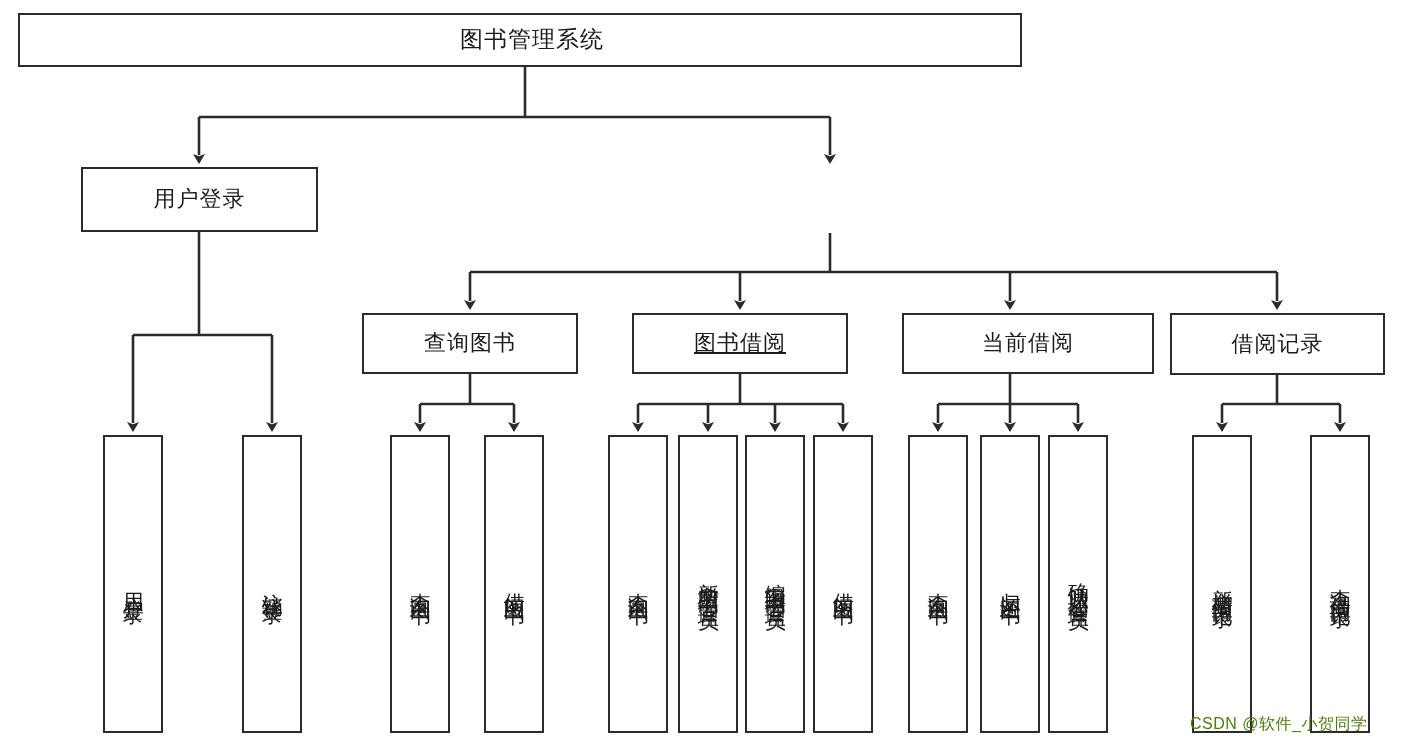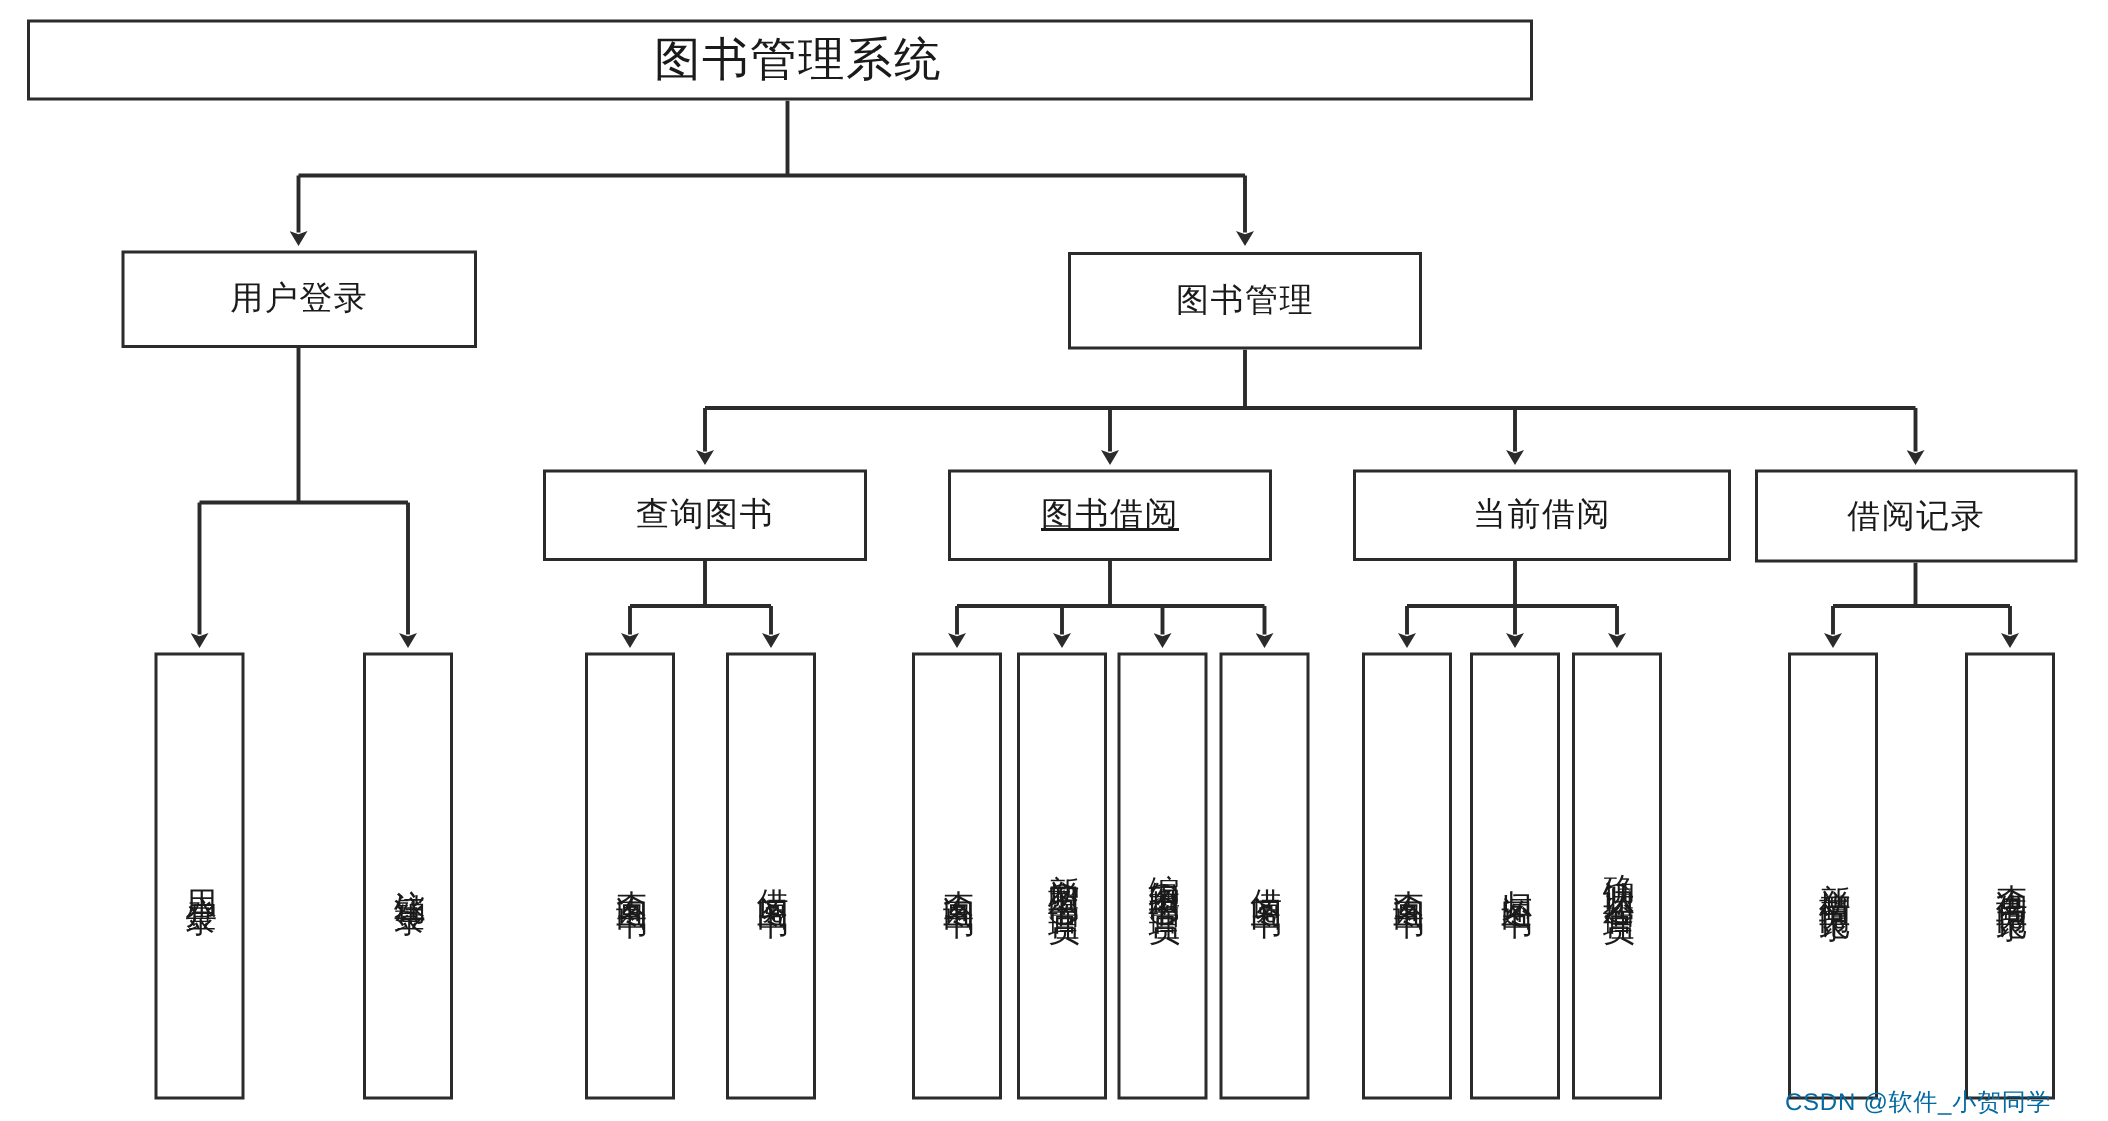--- a/index.html
+++ b/index.html
@@ -38,31 +38,30 @@
   }
   .node.vertical {
     writing-mode: vertical-rl;
     text-orientation: upright;
     font-size: 21px;
     letter-spacing: 4px;
     line-height: 1.25;
     padding: 6px 0;
     text-align: center;
   }
-  .node.root { font-size: 31px; padding-left: 24px; }
+  .node.root { font-size: 23px; padding-left: 24px; }
   .watermark {
     position: absolute;
     left: 1190px;
     top: 714px;
     font-size: 16px;
-    color: #0369a1;
+    color: #4d7c0f;
     letter-spacing: 0.5px;
     z-index: 3;
     white-space: nowrap;
-    margin-top: 11px;
   }
 </style>
 </head>
 <body>
 
 <div id="canvas">
 
   <svg id="edges" viewBox="0 0 1405 747">
     <defs>
       <marker id="arw" markerWidth="10" markerHeight="12" refX="1" refY="6" orient="auto" markerUnits="userSpaceOnUse">
@@ -113,23 +112,20 @@
     </g>
   </svg>
 
   <div class="node horizontal root" style="left:18px; top:13px; width:1004px; height:54px;">
     <span>图书管理系统</span>
   </div>
 
   <div class="node horizontal" style="left:81px; top:167px; width:237px; height:65px;">
     <span>用户登录</span>
   </div>
-  <div class="node horizontal" style="left:712px; top:168px; width:236px; height:65px;">
-    <span>图书管理</span>
-  </div>
 
   <div class="node horizontal" style="left:362px; top:313px; width:216px; height:61px;">
     <span>查询图书</span>
   </div>
   <div class="node horizontal" style="left:632px; top:313px; width:216px; height:61px;text-decoration:underline;">
     <span>图书借阅</span>
   </div>
   <div class="node horizontal" style="left:902px; top:313px; width:252px; height:61px;">
     <span>当前借阅</span>
   </div>

